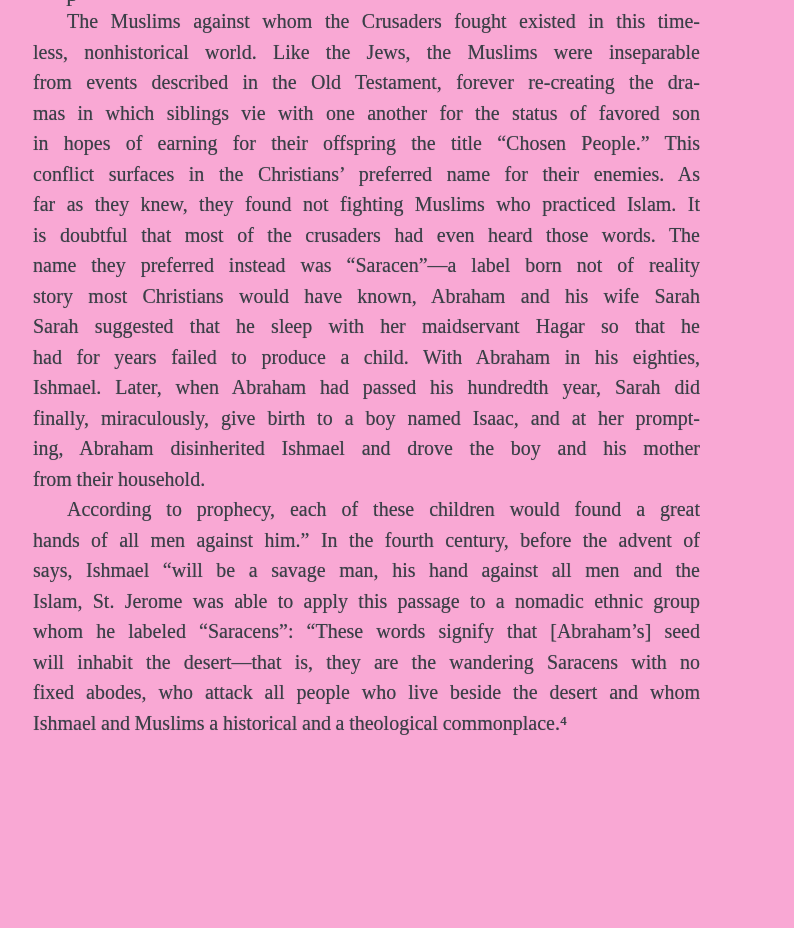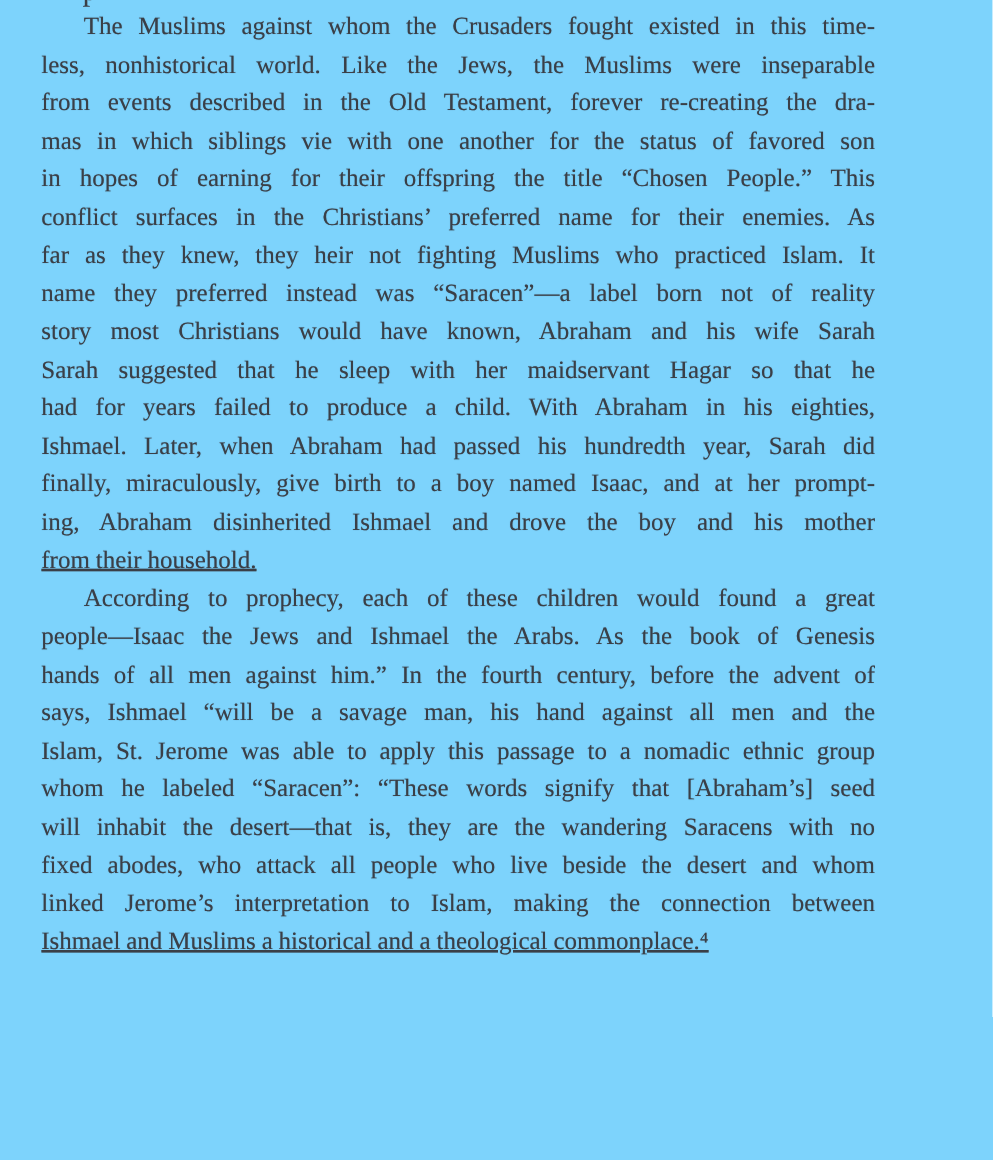--- a/index.html
+++ b/index.html
@@ -4,21 +4,21 @@
 <style>
   html, body {
     margin: 0;
     padding: 0;
     background: #ffffff;
   }
   .page {
     position: relative;
     width: 794px;
     height: 928px;
-    background: #7dd3fc;
+    background: #f9a8d4;
     overflow: hidden;
     font-family: "Liberation Serif", "DejaVu Serif", serif;
   }
   
   .fragment {
     position: absolute;
     left: 66px;
     top: -20px;
     font-size: 25px;
     line-height: 25px;
@@ -45,52 +45,50 @@
     text-align-last: justify;
     word-spacing: -0.3px;
     white-space: normal;
   }
   .line.indent {
     text-indent: 34px;
   }
   .line.last {
     text-align: center;
     text-align-last: left;
-    text-decoration: underline;
   }
 </style>
 </head>
 <body>
 
 <div class="page">
   <span class="fragment">p</span>
   <div class="text-block">
       <div class="paragraph">
         <div class="line indent">The Muslims against whom the Crusaders fought existed in this time-</div>
         <div class="line">less, nonhistorical world. Like the Jews, the Muslims were inseparable</div>
         <div class="line">from events described in the Old Testament, forever re-creating the dra-</div>
         <div class="line">mas in which siblings vie with one another for the status of favored son</div>
         <div class="line">in hopes of earning for their offspring the title “Chosen People.” This</div>
         <div class="line">conflict surfaces in the Christians’ preferred name for their enemies. As</div>
-        <div class="line">far as they knew, they heir not fighting Muslims who practiced Islam. It</div>
+        <div class="line">far as they knew, they found not fighting Muslims who practiced Islam. It</div>
+        <div class="line">is doubtful that most of the crusaders had even heard those words. The</div>
         <div class="line">name they preferred instead was “Saracen”—a label born not of reality</div>
         <div class="line">story most Christians would have known, Abraham and his wife Sarah</div>
         <div class="line">Sarah suggested that he sleep with her maidservant Hagar so that he</div>
         <div class="line">had for years failed to produce a child. With Abraham in his eighties,</div>
         <div class="line">Ishmael. Later, when Abraham had passed his hundredth year, Sarah did</div>
         <div class="line">finally, miraculously, give birth to a boy named Isaac, and at her prompt-</div>
         <div class="line">ing, Abraham disinherited Ishmael and drove the boy and his mother</div>
         <div class="line last">from their household.</div>
       </div>
       <div class="paragraph">
         <div class="line indent">According to prophecy, each of these children would found a great</div>
-        <div class="line">people—Isaac the Jews and Ishmael the Arabs. As the book of Genesis</div>
         <div class="line">hands of all men against him.” In the fourth century, before the advent of</div>
         <div class="line">says, Ishmael “will be a savage man, his hand against all men and the</div>
         <div class="line">Islam, St. Jerome was able to apply this passage to a nomadic ethnic group</div>
-        <div class="line">whom he labeled “Saracen”: “These words signify that [Abraham’s] seed</div>
+        <div class="line">whom he labeled “Saracens”: “These words signify that [Abraham’s] seed</div>
         <div class="line">will inhabit the desert—that is, they are the wandering Saracens with no</div>
         <div class="line">fixed abodes, who attack all people who live beside the desert and whom</div>
-        <div class="line">linked Jerome’s interpretation to Islam, making the connection between</div>
         <div class="line last">Ishmael and Muslims a historical and a theological commonplace.⁴</div>
       </div>
     </div>
 </div>
 
 </body></html>

